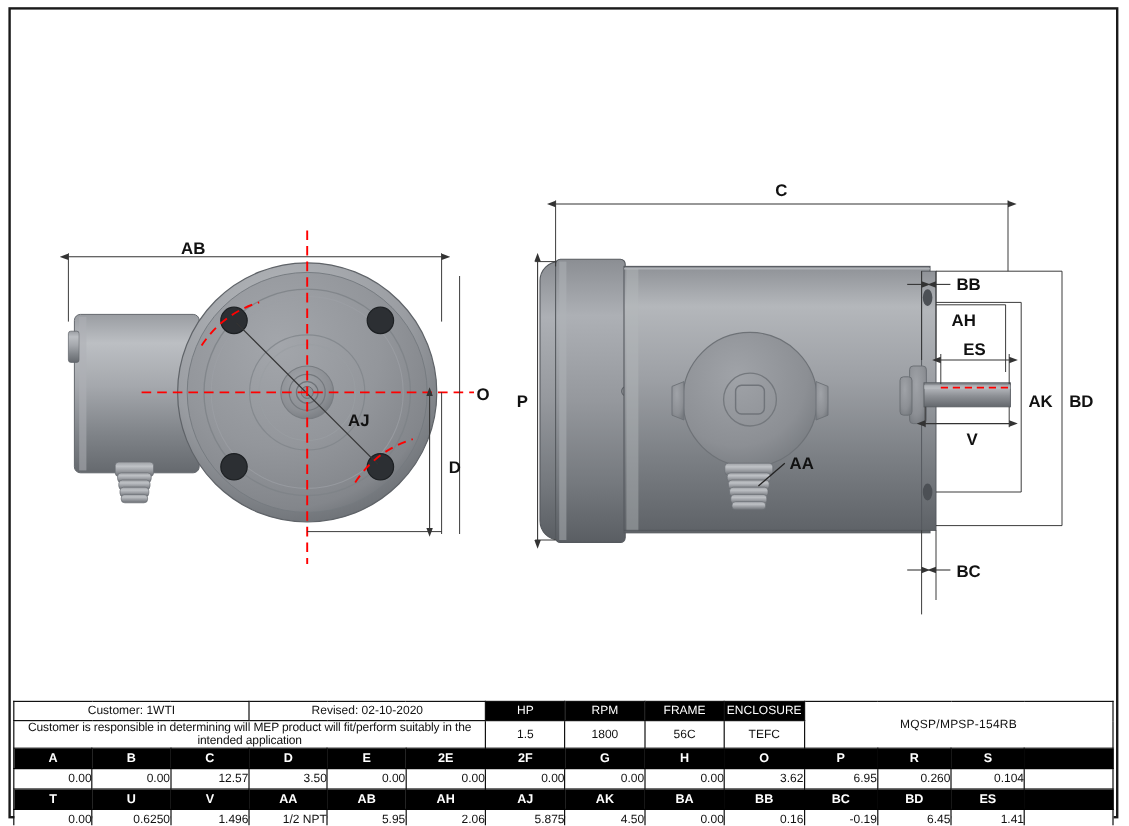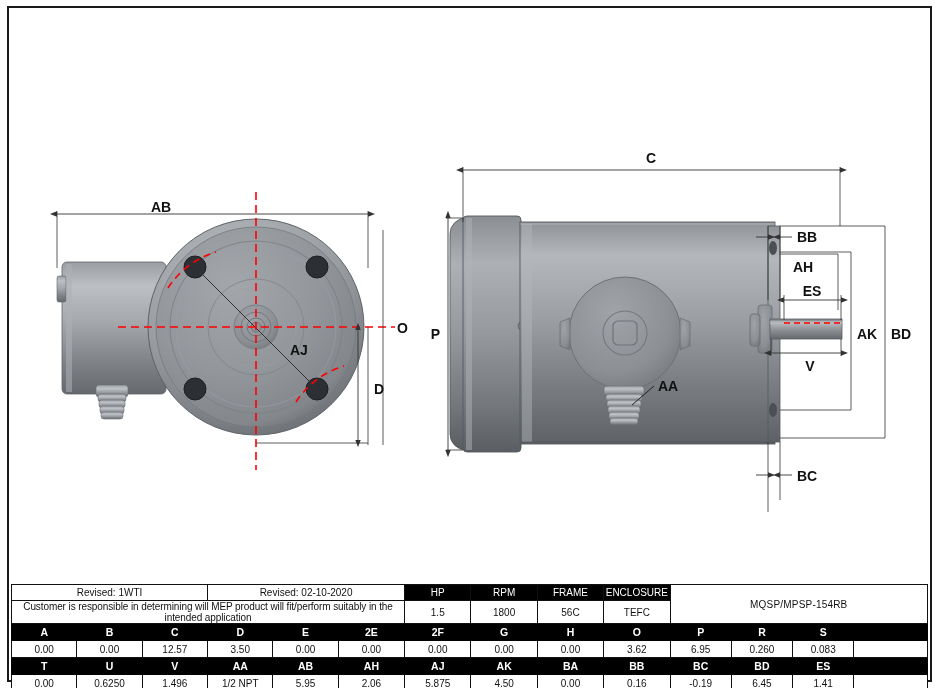--- a/index.html
+++ b/index.html
@@ -53,20 +53,21 @@
     background: #000;
     color: #fff;
     font-weight: bold;
     font-size: 10.5px;
     height: 17px;
     border-color: #000;
   }
   #spec-table .val-row td {
     font-size: 10px;
     height: 17px;
+    text-align: right;
   }
   .meta-version, .meta-revised {
     font-size: 10.5px;
     height: 17px;
   }
   .meta-disclaimer {
     font-size: 7px;
     height: 15px;
     letter-spacing: -0.1px;
   }
@@ -357,21 +358,21 @@
         <col style="width:65px">
       <col style="width:65px">
         <col style="width:60px">
         <col style="width:60px">
       <col style="width:60px">
         <col style="width:72px">
     </colgroup>
     <tbody>
 
       <tr>
-        <td class="meta-version" colspan="3">Revised: 1WTI</td>
+        <td class="meta-version" colspan="3">Customer: 1WTI</td>
         <td class="meta-revised" colspan="3">Revised: 02-10-2020</td>
         <td class="black-cell">HP</td>
         <td class="black-cell">RPM</td>
         <td class="black-cell">FRAME</td>
         <td class="black-cell">ENCLOSURE</td>
         <td class="model-cell" colspan="4" rowspan="2">MQSP/MPSP-154RB</td>
       </tr>
 
       <tr>
         <td class="meta-disclaimer" colspan="6">Customer is responsible in determining will MEP product will fit/perform suitably in the intended application</td>
@@ -404,21 +405,21 @@
         <td>12.57</td>
         <td>3.50</td>
         <td>0.00</td>
         <td>0.00</td>
         <td>0.00</td>
         <td>0.00</td>
         <td>0.00</td>
         <td>3.62</td>
         <td>6.95</td>
         <td>0.260</td>
-        <td>0.083</td>
+        <td>0.104</td>
         <td class="empty-cell"></td>
       </tr>
 
       <tr class="hdr-row">
         <td>T</td>
         <td>U</td>
         <td>V</td>
         <td>AA</td>
         <td>AB</td>
         <td>AH</td>

